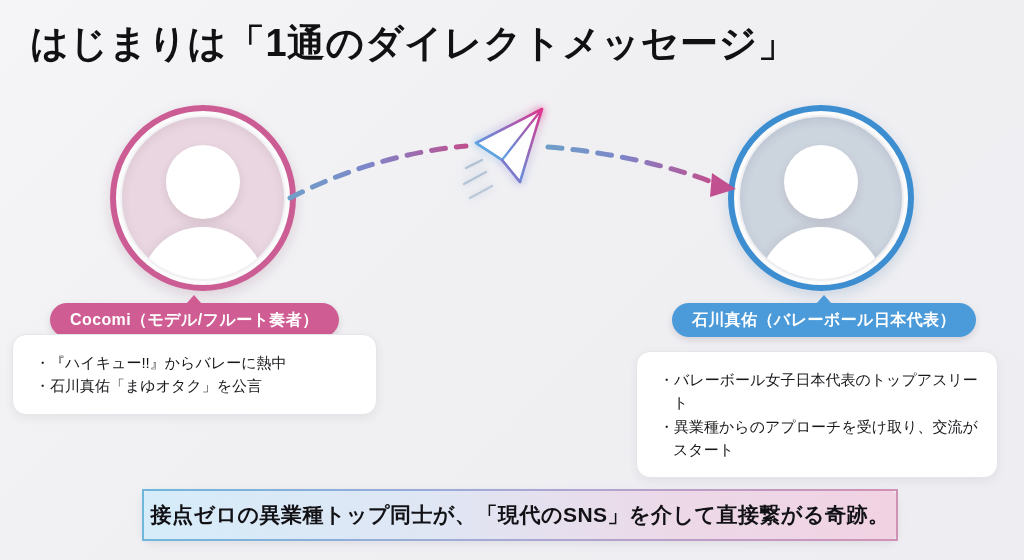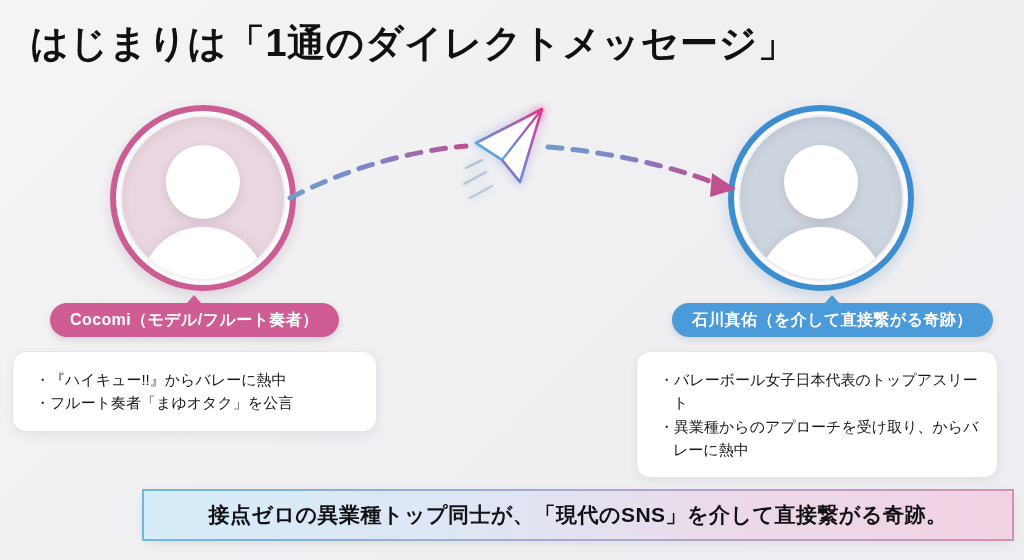--- a/index.html
+++ b/index.html
@@ -148,21 +148,21 @@
   
   .card {
     position: absolute;
     box-sizing: border-box;
     background: #ffffff;
     border-radius: 14px;
     border: 1px solid #e6e6ea;
     box-shadow: 0 3px 10px rgba(60, 60, 80, 0.08);
     padding: 16px 18px 16px 22px;
   }
-  .card-left { left: 12px; top: 351px; width: 365px; }
+  .card-left { left: 12px; top: 334px; width: 365px; }
   .card-right { left: 636px; top: 351px; width: 362px; }
   .card ul {
     list-style: none;
     margin: 0;
     padding: 0;
   }
   .card li {
     font-size: 15px;
     line-height: 1.55;
     color: #18181c;
@@ -172,21 +172,21 @@
   }
   .card li::before {
     content: "・";
   }
 
   
   .banner {
     position: absolute;
     left: 142px;
     top: 489px;
-    width: 872px;
+    width: 756px;
     height: 52px;
     box-sizing: border-box;
     border-radius: 12px;
     background: linear-gradient(90deg, #d6ecf9 0%, #dfe6f4 38%, #ecd9e8 70%, #f1d2e3 100%);
     border: 2px solid;
     border-image: linear-gradient(90deg, #6fb6dd 0%, #a9a8d6 50%, #d191b4 100%) 1;
     display: flex;
     align-items: center;
     justify-content: center;
     box-shadow: 0 3px 9px rgba(70, 70, 100, 0.10);
@@ -260,34 +260,34 @@
       <path d="M 184,84 L 206,72" stroke="#9fb4cc" stroke-width="2.4" stroke-linecap="round" opacity="0.7"></path>
       <path d="M 190,98 L 212,86" stroke="#9fb4cc" stroke-width="2.4" stroke-linecap="round" opacity="0.6"></path>
     </g>
   </svg>
 
   <div class="pill pill-left">
     <span>Cocomi（モデル/フルート奏者）</span>
   </div>
 
   <div class="pill pill-right">
-    <span>石川真佑（を介して直接繋がる奇跡）</span>
+    <span>石川真佑（バレーボール日本代表）</span>
   </div>
 
   <div class="card card-left">
     <ul>
       <li>『ハイキュー!!』からバレーに熱中</li>
-      <li>フルート奏者「まゆオタク」を公言</li>
+      <li>石川真佑「まゆオタク」を公言</li>
     </ul>
   </div>
 
   <div class="card card-right">
     <ul>
       <li>バレーボール女子日本代表のトップアスリート</li>
-      <li>異業種からのアプローチを受け取り、からバレーに熱中</li>
+      <li>異業種からのアプローチを受け取り、交流がスタート</li>
     </ul>
   </div>
 
   <div class="banner">
     <div class="banner-inner">接点ゼロの異業種トップ同士が、「現代のSNS」を介して直接繋がる奇跡。</div>
   </div>
 
 </div>
 
 </body></html>

